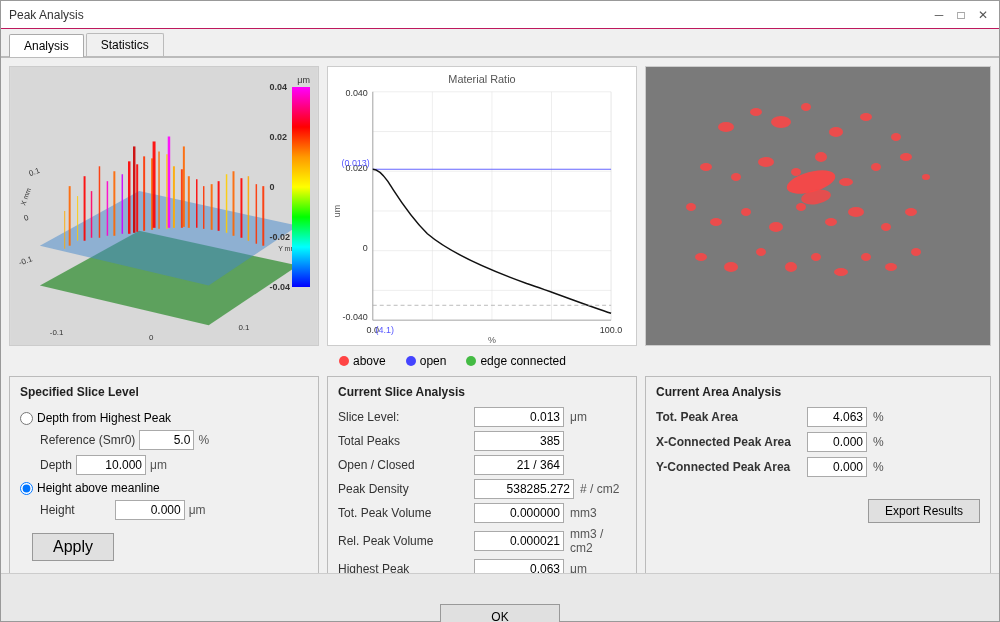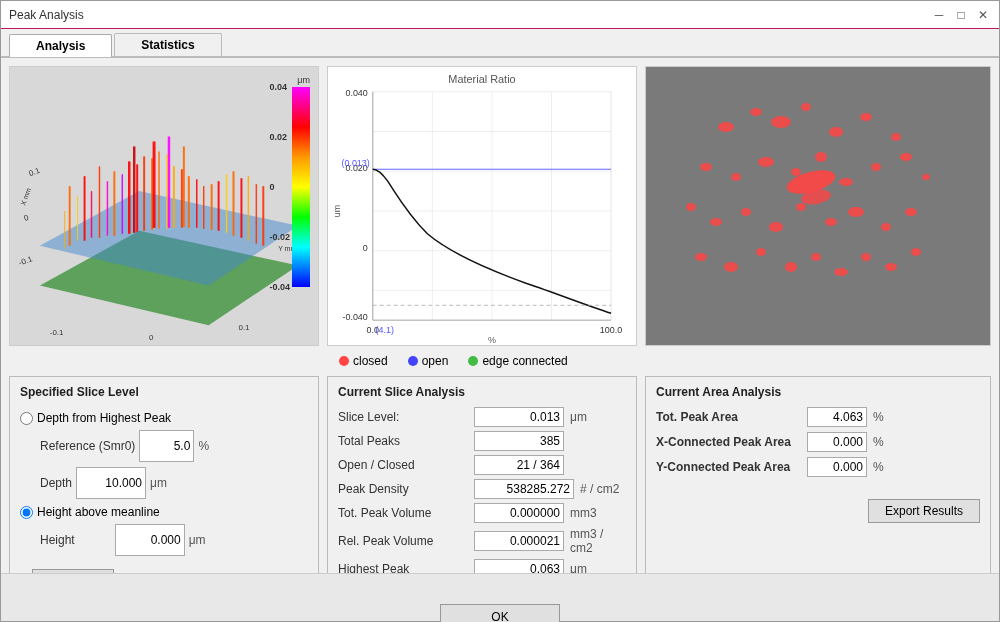--- a/index.html
+++ b/index.html
@@ -51,29 +51,28 @@
       align-items: center;
       justify-content: center;
     }
     .tab-bar {
       background: #f0f0f0;
       padding: 4px 8px 0;
       display: flex;
       border-bottom: 2px solid #bbb;
     }
     .tab {
-      padding: 4px 26px;
+      padding: 4px 14px;
       border: 1px solid #bbb;
       border-bottom: none;
       background: #f0f0f0;
       font-size: 12px;
       cursor: pointer;
       margin-right: 2px;
       border-radius: 2px 2px 0 0;
-      font-weight: bold;
     }
     .tab.active {
       background: #fff;
       border-color: #aaa;
       z-index: 1;
       position: relative;
       bottom: -1px;
     }
     .content {
       flex: 1;
@@ -141,21 +140,21 @@
       margin-bottom: 5px;
       gap: 4px;
     }
     .form-label {
       color: #333;
       white-space: nowrap;
     }
     .form-input {
       border: 1px solid #aaa;
       background: #fff;
-      height: 32px;
+      height: 20px;
       font-size: 12px;
       text-align: right;
       padding: 0 3px;
     }
     .form-unit {
       color: #555;
       white-space: nowrap;
     }
     .radio-row {
       display: flex;
@@ -484,21 +483,21 @@
 
           <ellipse cx="165" cy="115" rx="25" ry="10" fill="#ff4444" opacity="0.9" transform="rotate(-15,165,115)"></ellipse>
           <ellipse cx="170" cy="130" rx="15" ry="7" fill="#ff4444" opacity="0.8" transform="rotate(-10,170,130)"></ellipse>
         </svg>
       </div>
     </div>
 
     <div style="display:flex; padding: 0 320px 0 330px; gap:20px; align-items:center;">
       <div class="legend-item">
         <div class="legend-dot" style="background:#ff4444;"></div>
-        <span>closed</span>
+        <span>above</span>
       </div>
       <div class="legend-item">
         <div class="legend-dot" style="background:#4444ff;"></div>
         <span>open</span>
       </div>
       <div class="legend-item">
         <div class="legend-dot" style="background:#44bb44;"></div>
         <span>edge connected</span>
       </div>
     </div>

